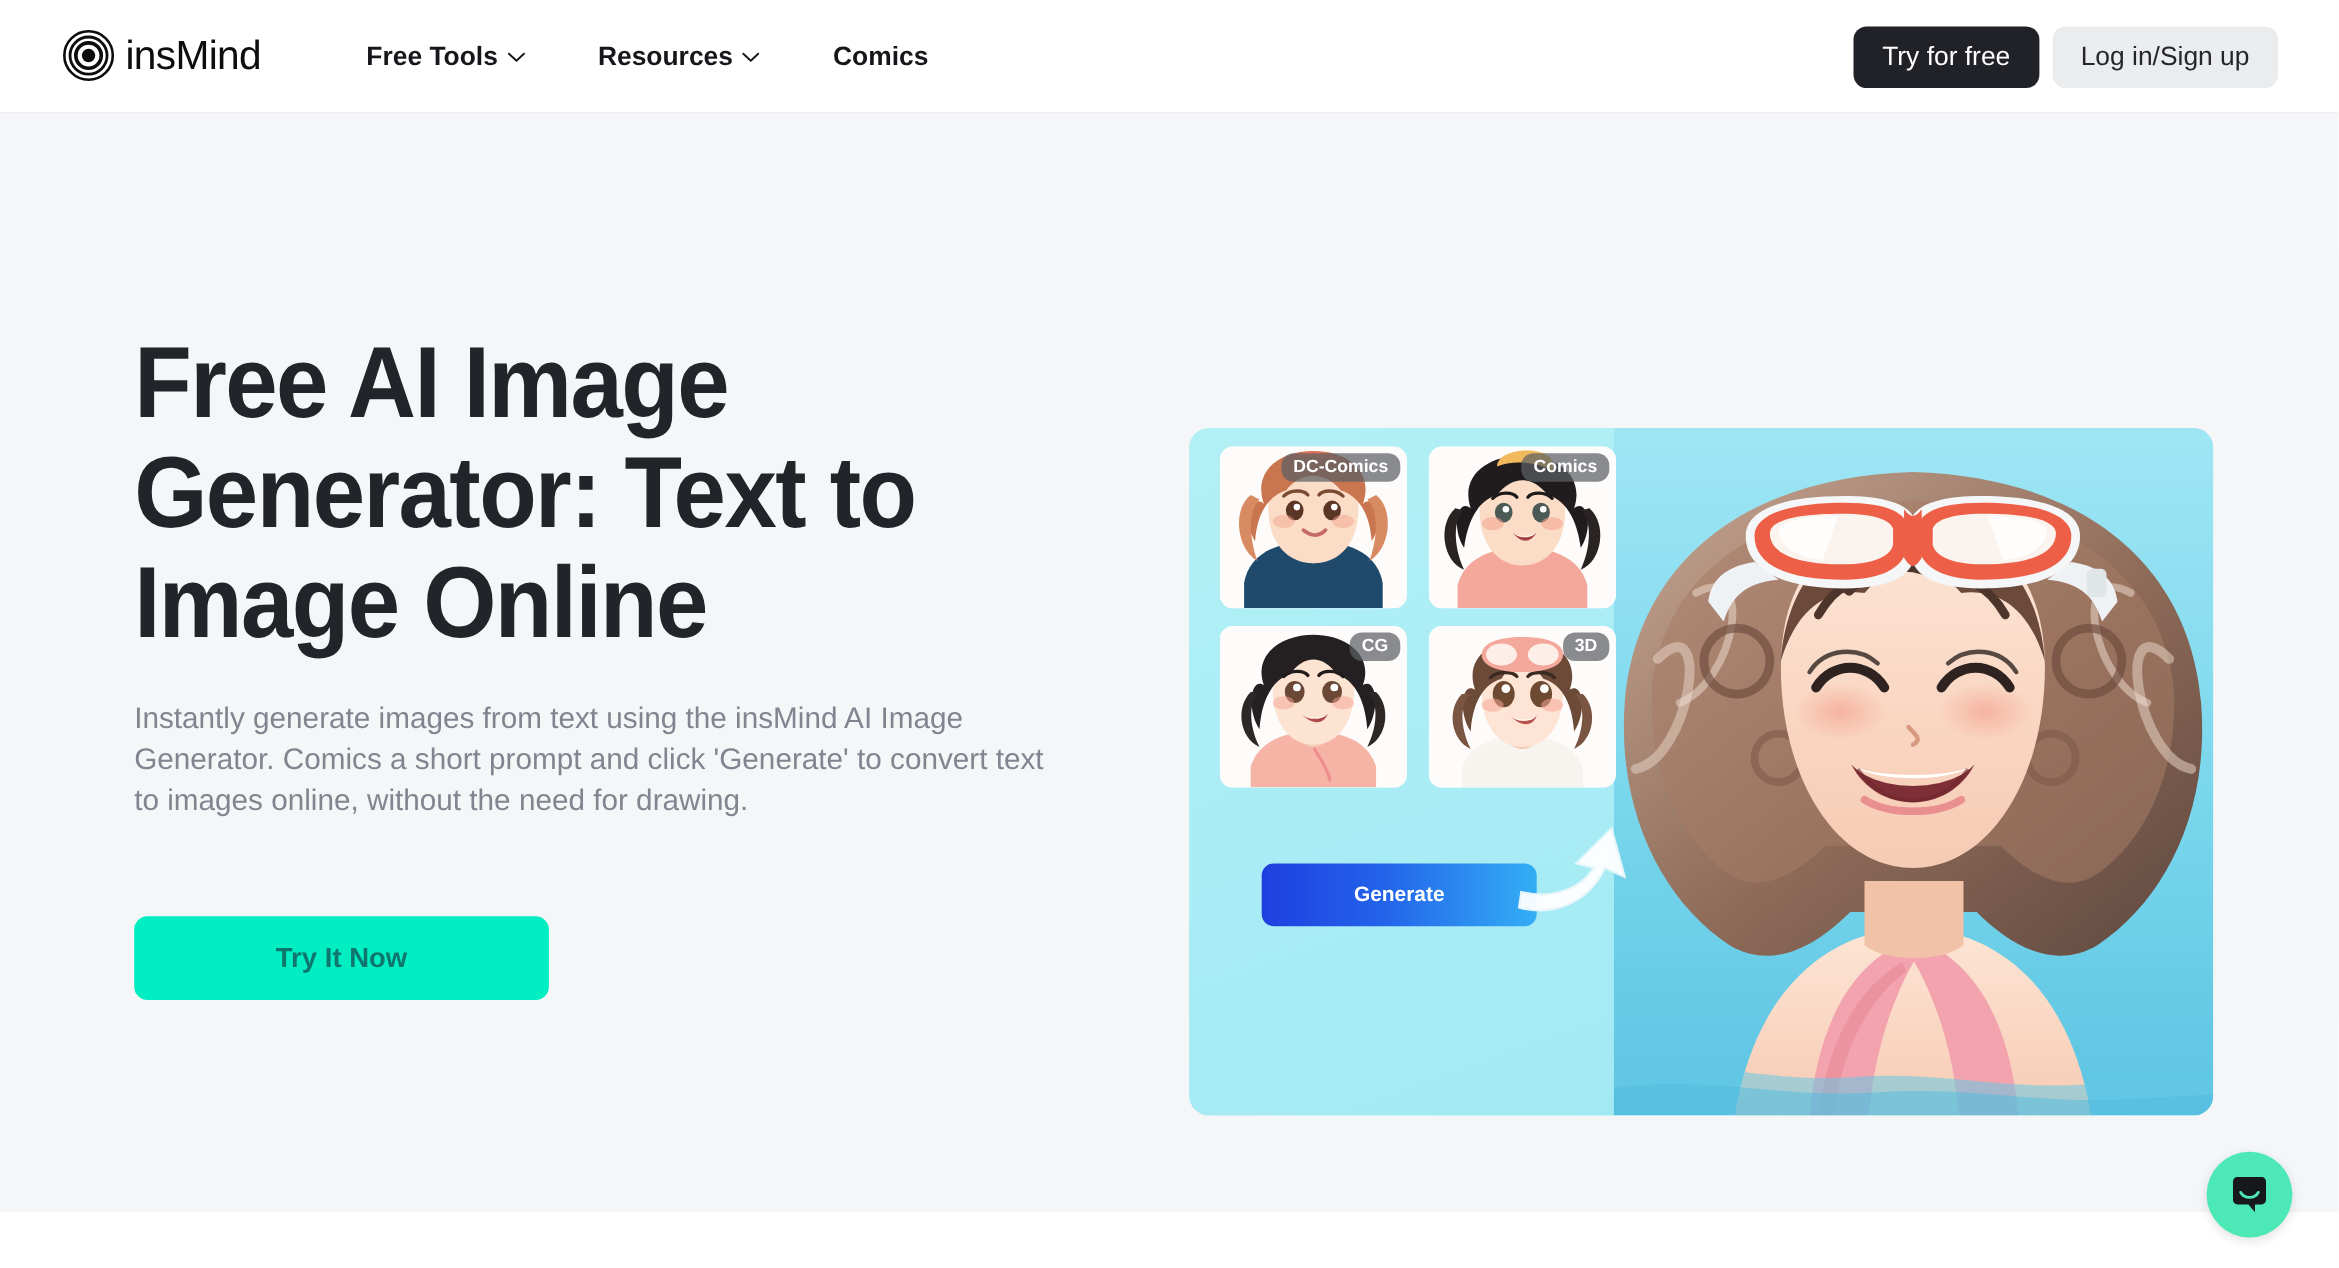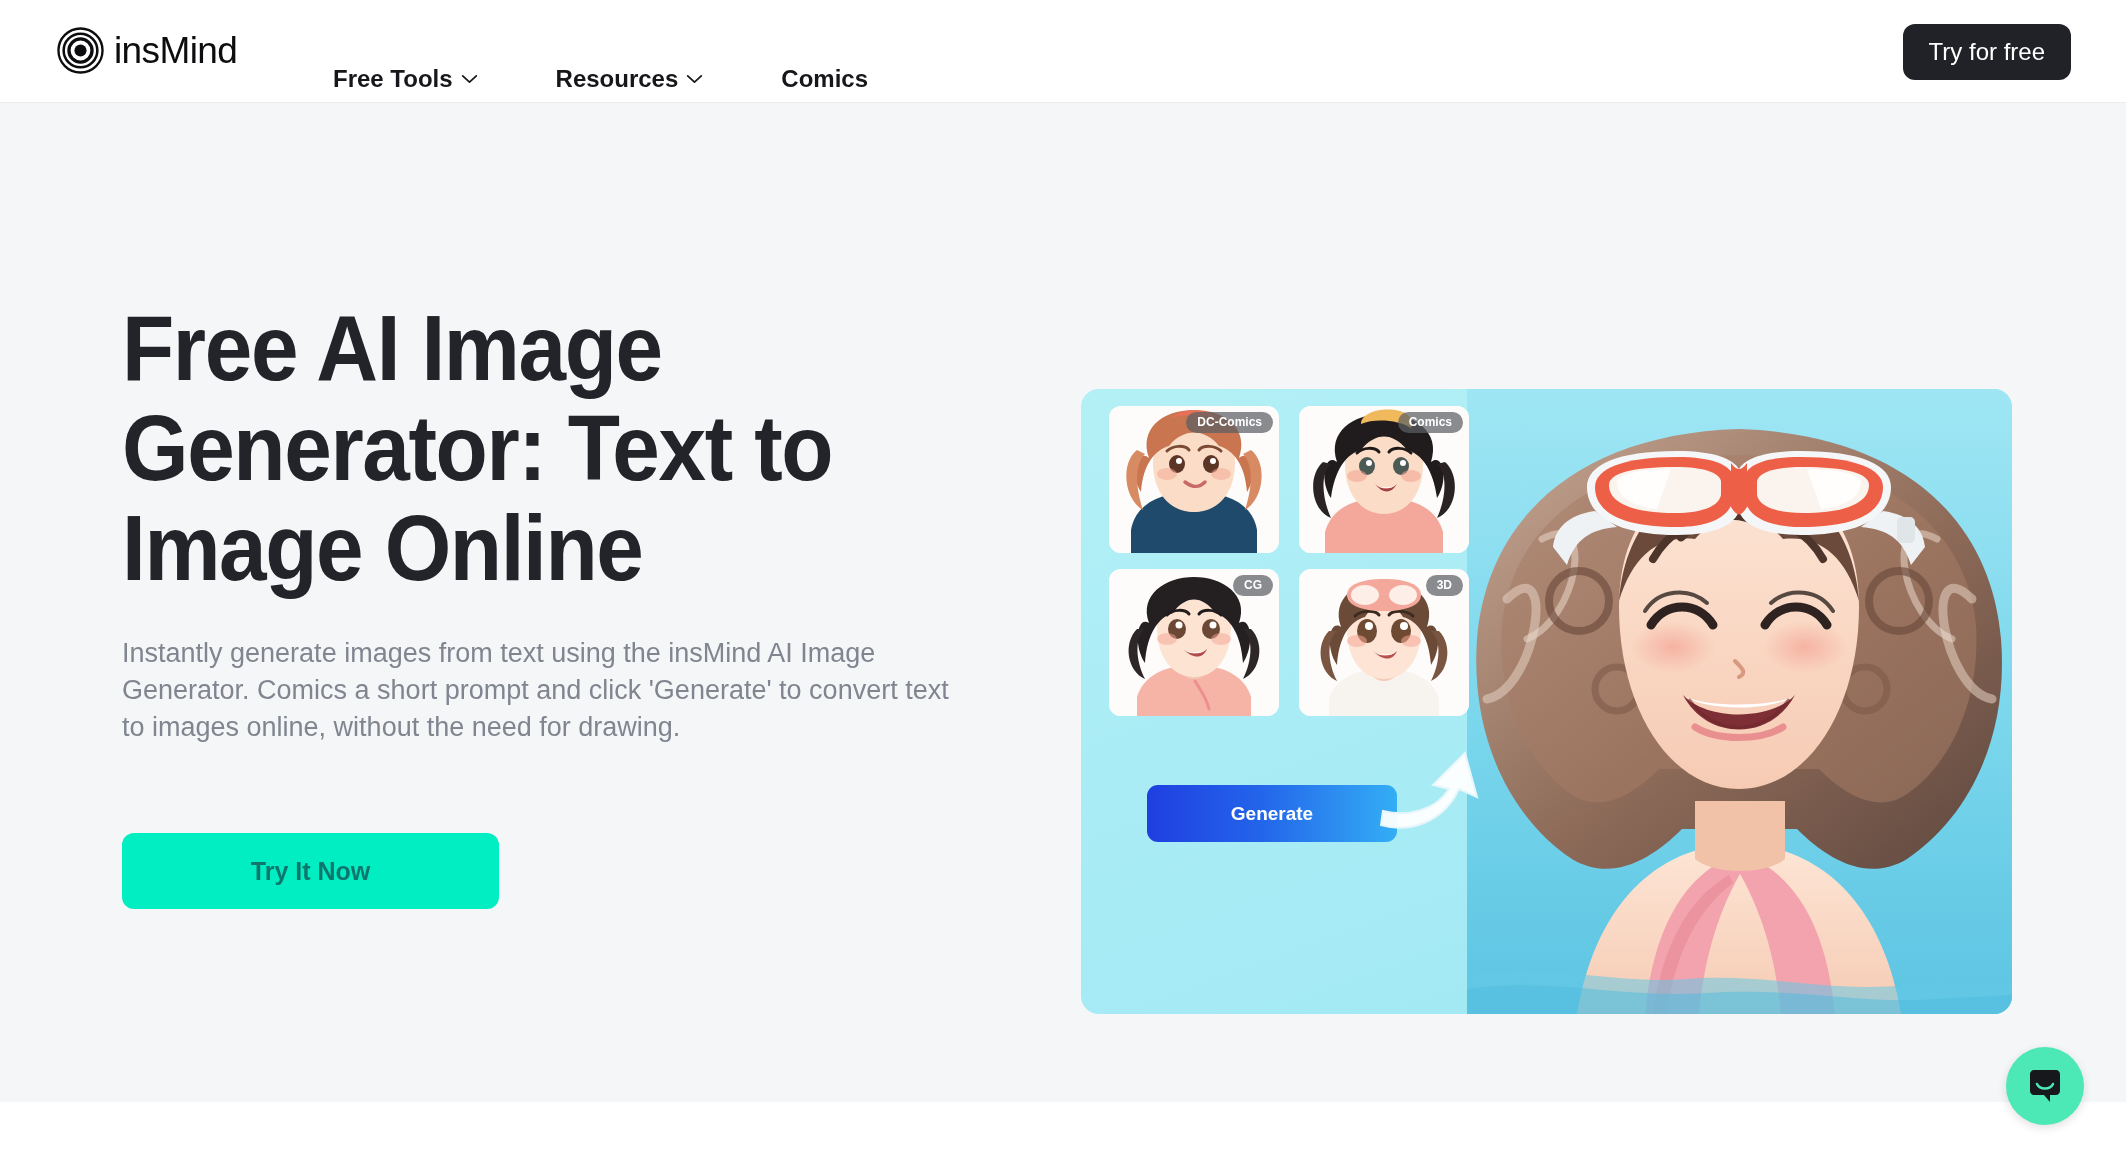--- a/index.html
+++ b/index.html
@@ -29,21 +29,21 @@
     position: absolute; left: 57px; top: 27px;
     display: flex; align-items: center; gap: 10px;
   }
   .logo-mark { width: 47px; height: 47px; display: block; }
   .logo-text {
     font-size: 37px; font-weight: 400; color: #0d0d0f;
     letter-spacing: -0.6px; line-height: 1;
     font-family: "Liberation Sans", sans-serif;
   }
 
-  .nav { position: absolute; left: 313px; top: 0; height: 103px; display: flex; align-items: flex-end; gap: 16px; }
+  .nav { position: absolute; left: 313px; top: 0; height: 103px; display: flex; align-items: center; gap: 4px; }
   .nav-item {
     display: flex; align-items: center; gap: 8px;
     font-size: 24px; font-weight: 700; color: #17171b;
     padding: 10px 20px; margin-right: 22px;
     cursor: pointer; white-space: nowrap;
   }
   .nav-item:last-child { margin-right: 0; }
   .chev { width: 17px; height: 10px; display: block; flex: 0 0 auto; }
 
   .header-actions {
@@ -127,21 +127,21 @@
     gap: 16px 20px;
   }
   .thumb {
     position: relative; border-radius: 12px; overflow: hidden;
     background: #fdfdfd;
   }
   .thumb svg { display: block; width: 100%; height: 100%; }
   .thumb-badge {
     position: absolute; right: 6px; top: 6px;
     background: rgba(92,96,100,0.72);
-    color: #ffffff; font-size: 12px; font-weight: 700;
+    color: #ffffff; font-size: 16px; font-weight: 700;
     padding: 4px 11px; border-radius: 11px;
     line-height: 1.1; white-space: nowrap;
     font-family: "Liberation Sans", sans-serif;
   }
 
   
   .prompt-box {
     position: absolute; left: 26px; top: 315px;
     width: 278px; height: 120px;
     background: #f1fdf8;
@@ -218,20 +218,21 @@
           <path d="M1.5 2 L9 9 L16.5 2" fill="none" stroke="#17171b" stroke-width="1.9" stroke-linecap="round" stroke-linejoin="round"></path>
         </svg>
       </div>
       <div class="nav-item">
         <span>Comics</span>
       </div>
     </nav>
 
     <div class="header-actions">
       <button class="btn-try-free">Try for free</button>
+      <button class="btn-login">Log in/Sign up</button>
     </div>
   </header>
 
   <section class="hero">
 
     <div class="hero-left">
       <h1 class="hero-title">Free AI Image Generator: Text to Image Online</h1>
       <p class="hero-sub">Instantly generate images from text using the insMind AI Image Generator. Comics a short prompt and click 'Generate' to convert text to images online, without the need for drawing.</p>
       <button class="btn-try-now">Try It Now</button>
     </div>

